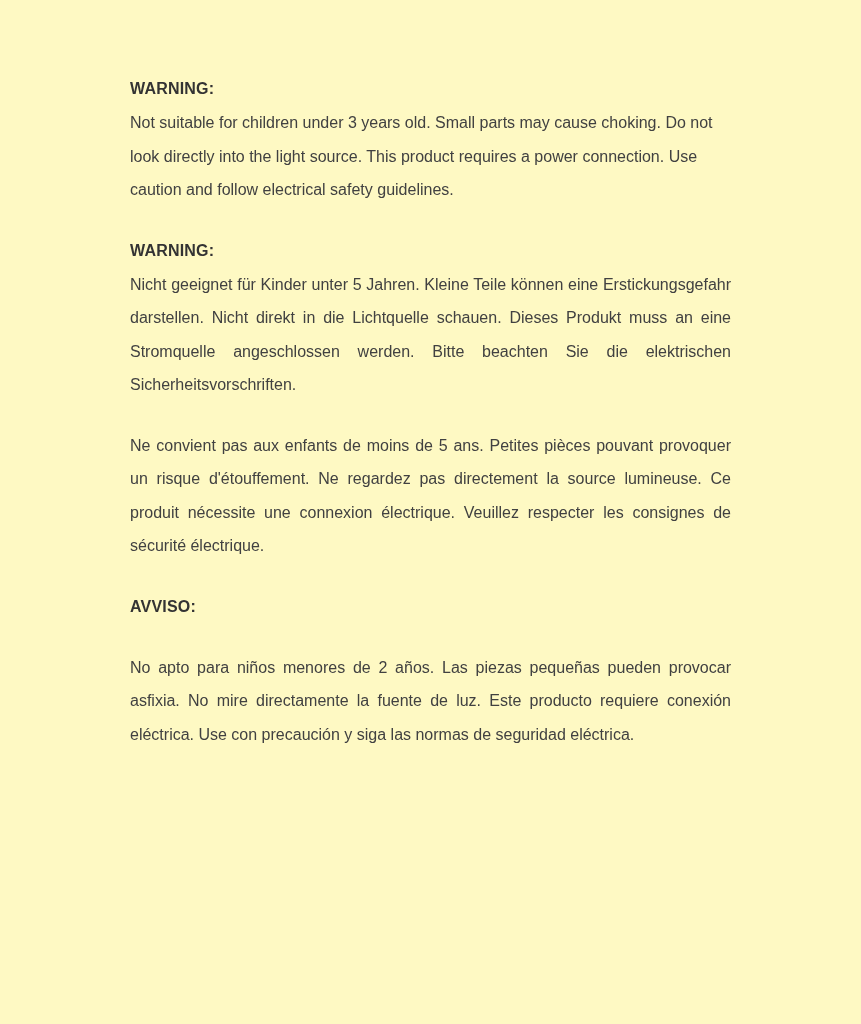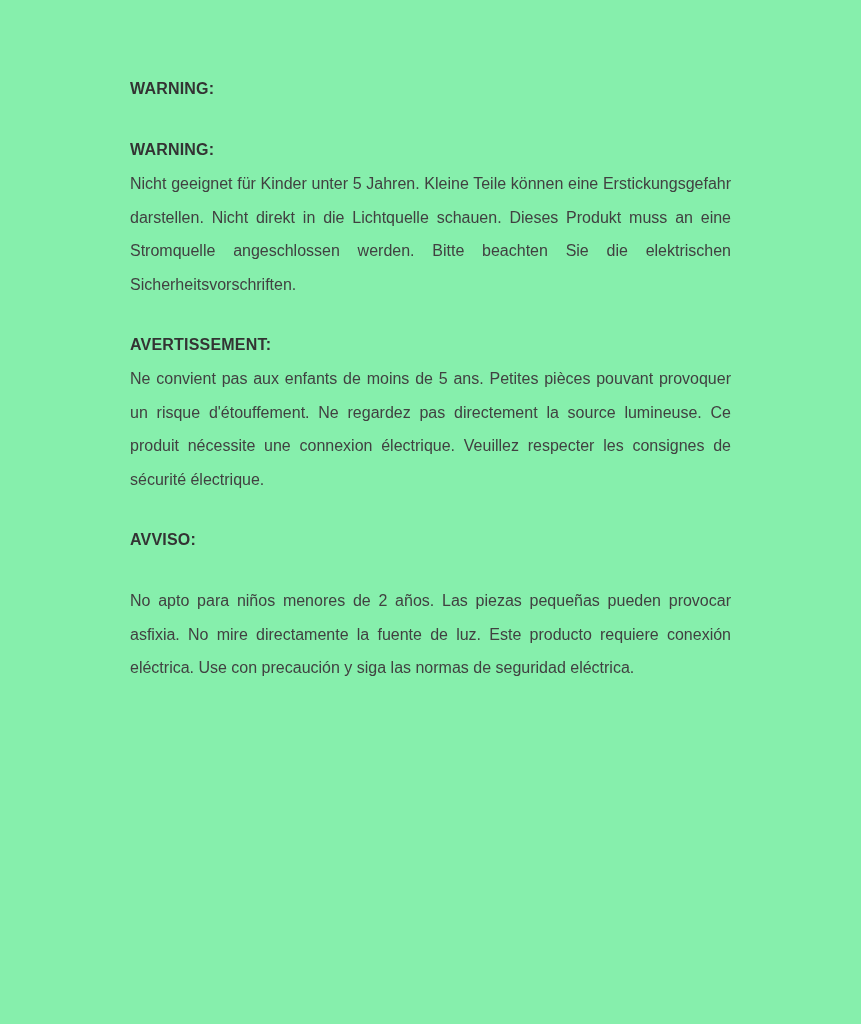--- a/index.html
+++ b/index.html
@@ -11,21 +11,21 @@
     width: 861px;
     min-height: 1024px;
     font-family: "Liberation Sans", "DejaVu Sans", sans-serif;
     -webkit-font-smoothing: antialiased;
   }
   .document {
     box-sizing: border-box;
     width: 861px;
     min-height: 1024px;
     padding: 72px 130px 60px 130px;
-    background: #86efac;
+    background: #fef9c3;
   }
   .section {
     margin: 0 0 27px 0;
   }
   .section:last-child {
     margin-bottom: 0;
   }
   .section-heading {
     margin: 0;
     font-size: 16px;
@@ -46,29 +46,29 @@
     text-align: justify;
   }
 </style>
 </head>
 <body>
 
 <div class="document">
 
   <div class="section">
     <h2 class="section-heading">WARNING:</h2>
+    <p class="section-body">Not suitable for children under 3 years old. Small parts may cause choking. Do not look directly into the light source. This product requires a power connection. Use caution and follow electrical safety guidelines.</p>
   </div>
 
   <div class="section">
     <h2 class="section-heading">WARNING:</h2>
     <p class="section-body justify">Nicht geeignet für Kinder unter 5 Jahren. Kleine Teile können eine Erstickungsgefahr darstellen. Nicht direkt in die Lichtquelle schauen. Dieses Produkt muss an eine Stromquelle angeschlossen werden. Bitte beachten Sie die elektrischen Sicherheitsvorschriften.</p>
   </div>
 
   <div class="section">
-    <h2 class="section-heading">AVERTISSEMENT:</h2>
     <p class="section-body justify">Ne convient pas aux enfants de moins de 5 ans. Petites pièces pouvant provoquer un risque d'étouffement. Ne regardez pas directement la source lumineuse. Ce produit nécessite une connexion électrique. Veuillez respecter les consignes de sécurité électrique.</p>
   </div>
 
   <div class="section">
     <h2 class="section-heading">AVVISO:</h2>
   </div>
 
   <div class="section">
     <p class="section-body justify">No apto para niños menores de 2 años. Las piezas pequeñas pueden provocar asfixia. No mire directamente la fuente de luz. Este producto requiere conexión eléctrica. Use con precaución y siga las normas de seguridad eléctrica.</p>
   </div>

